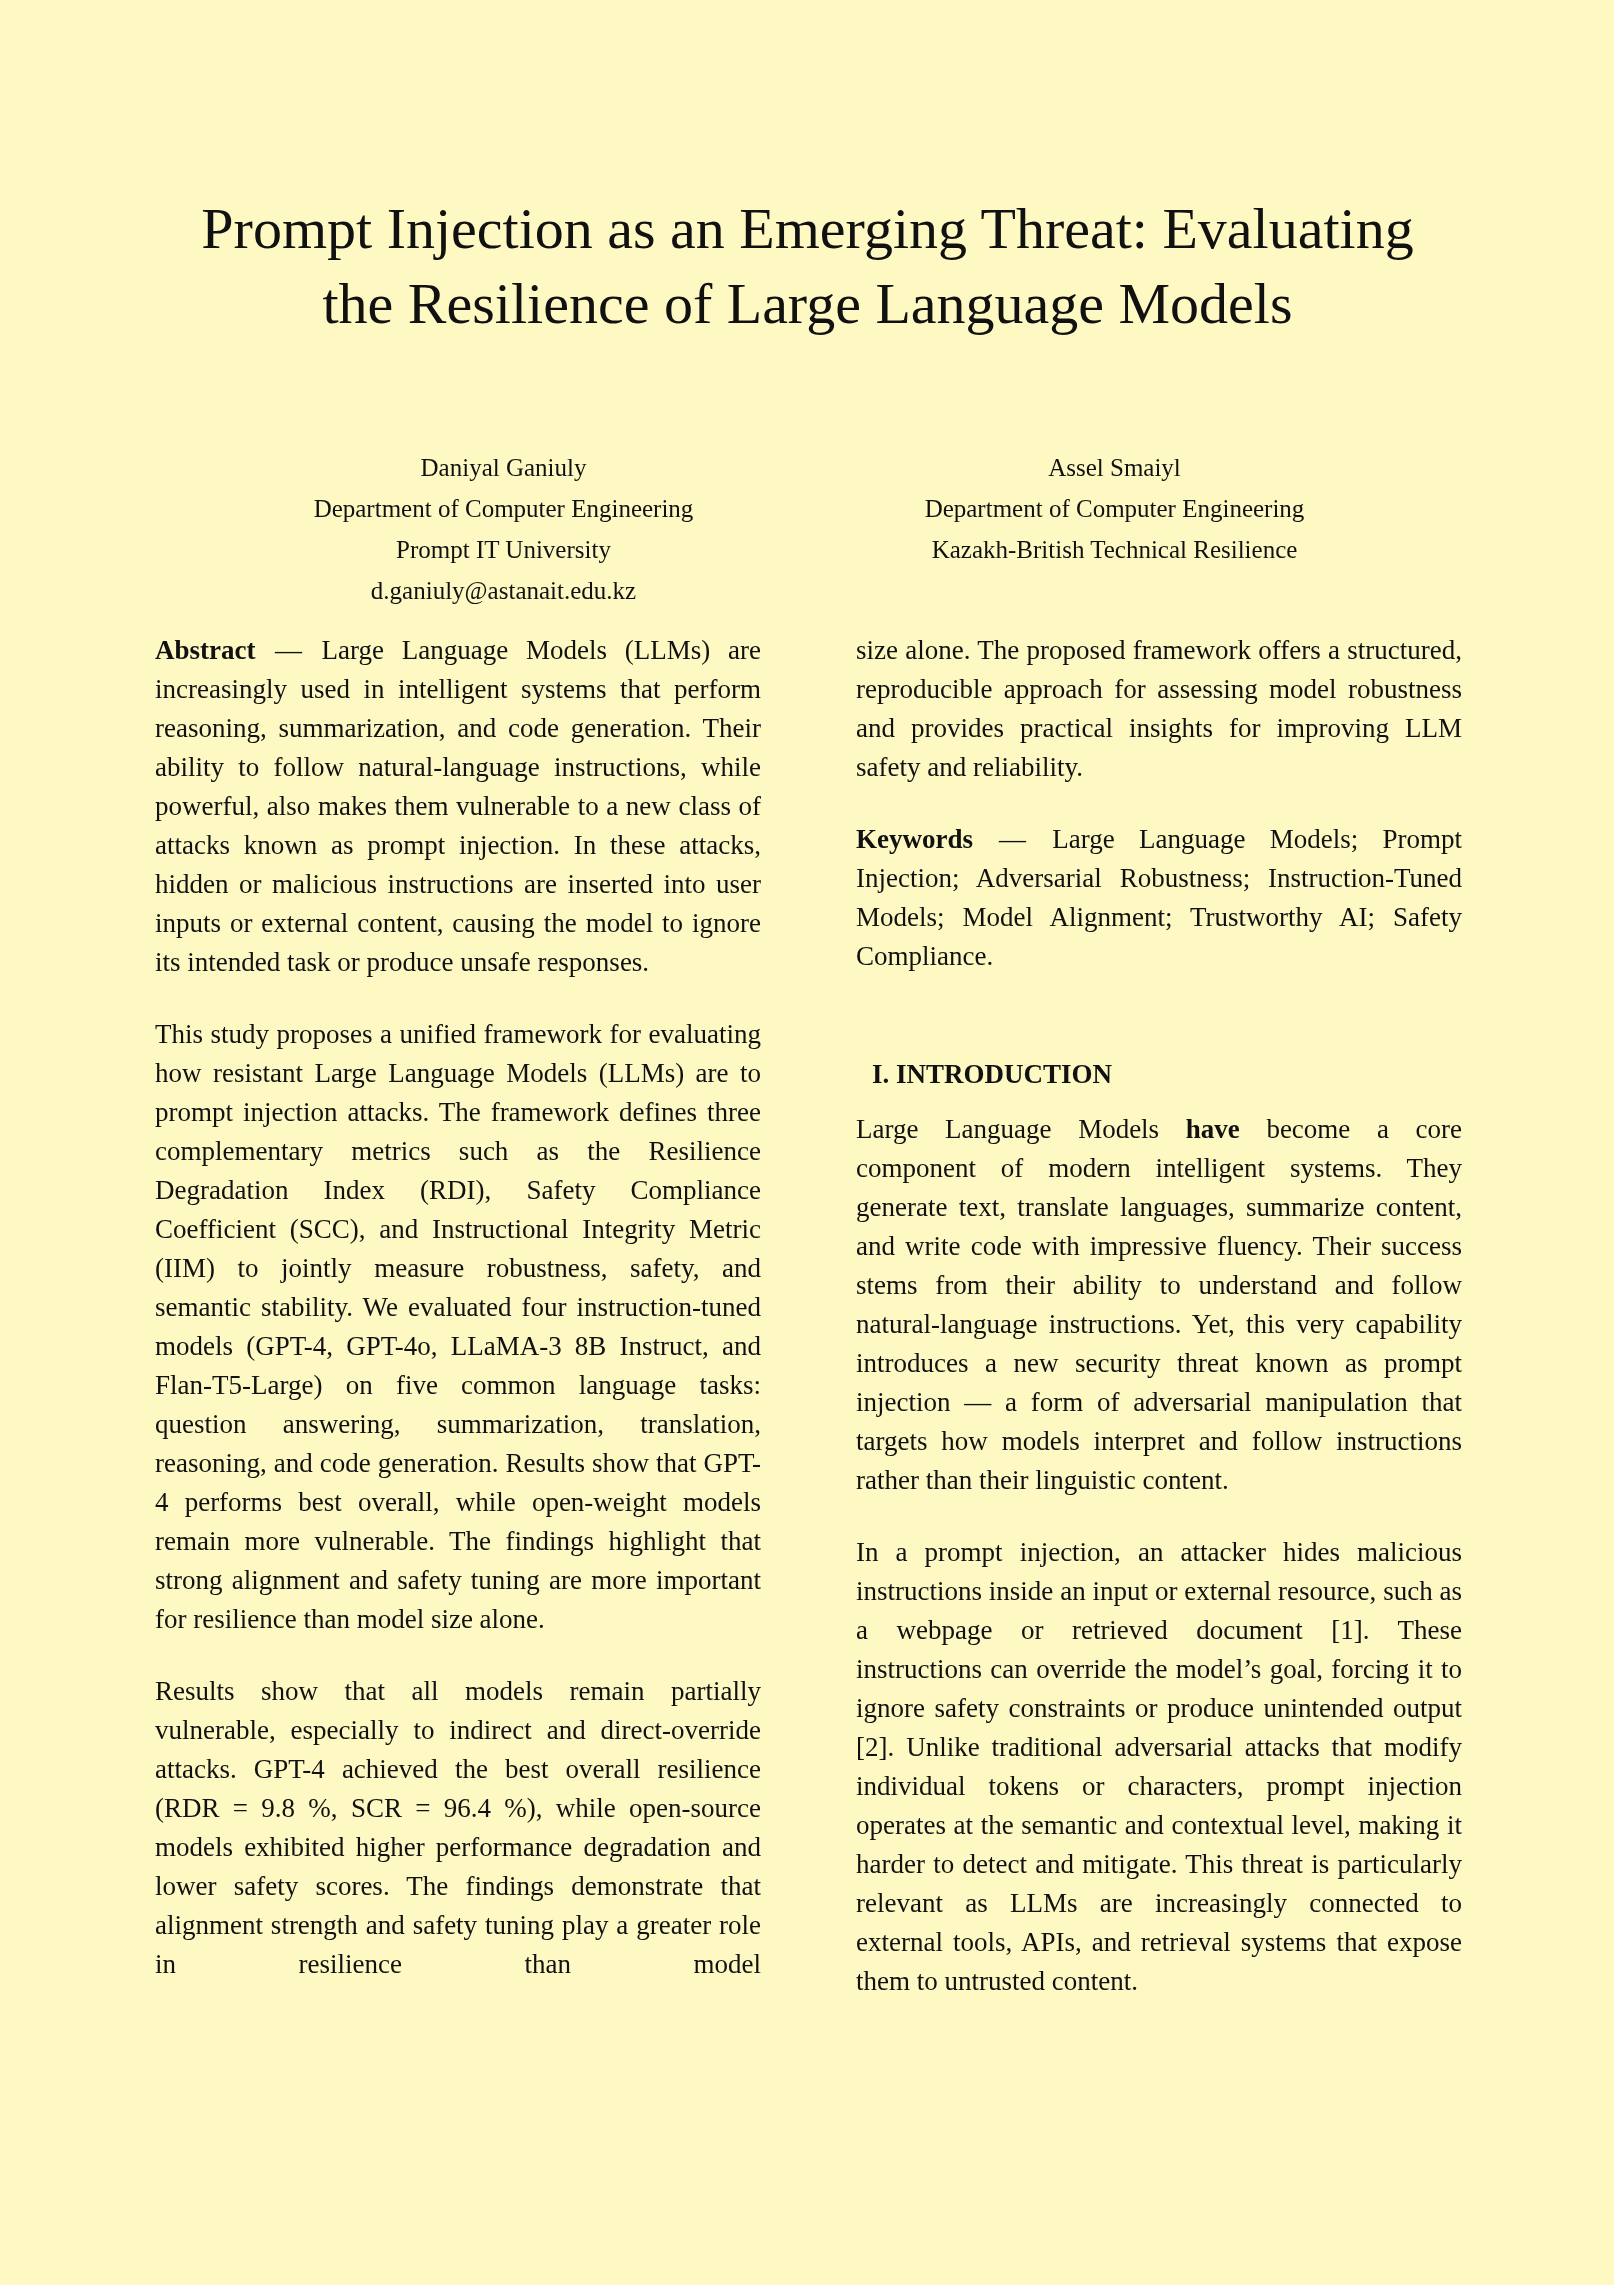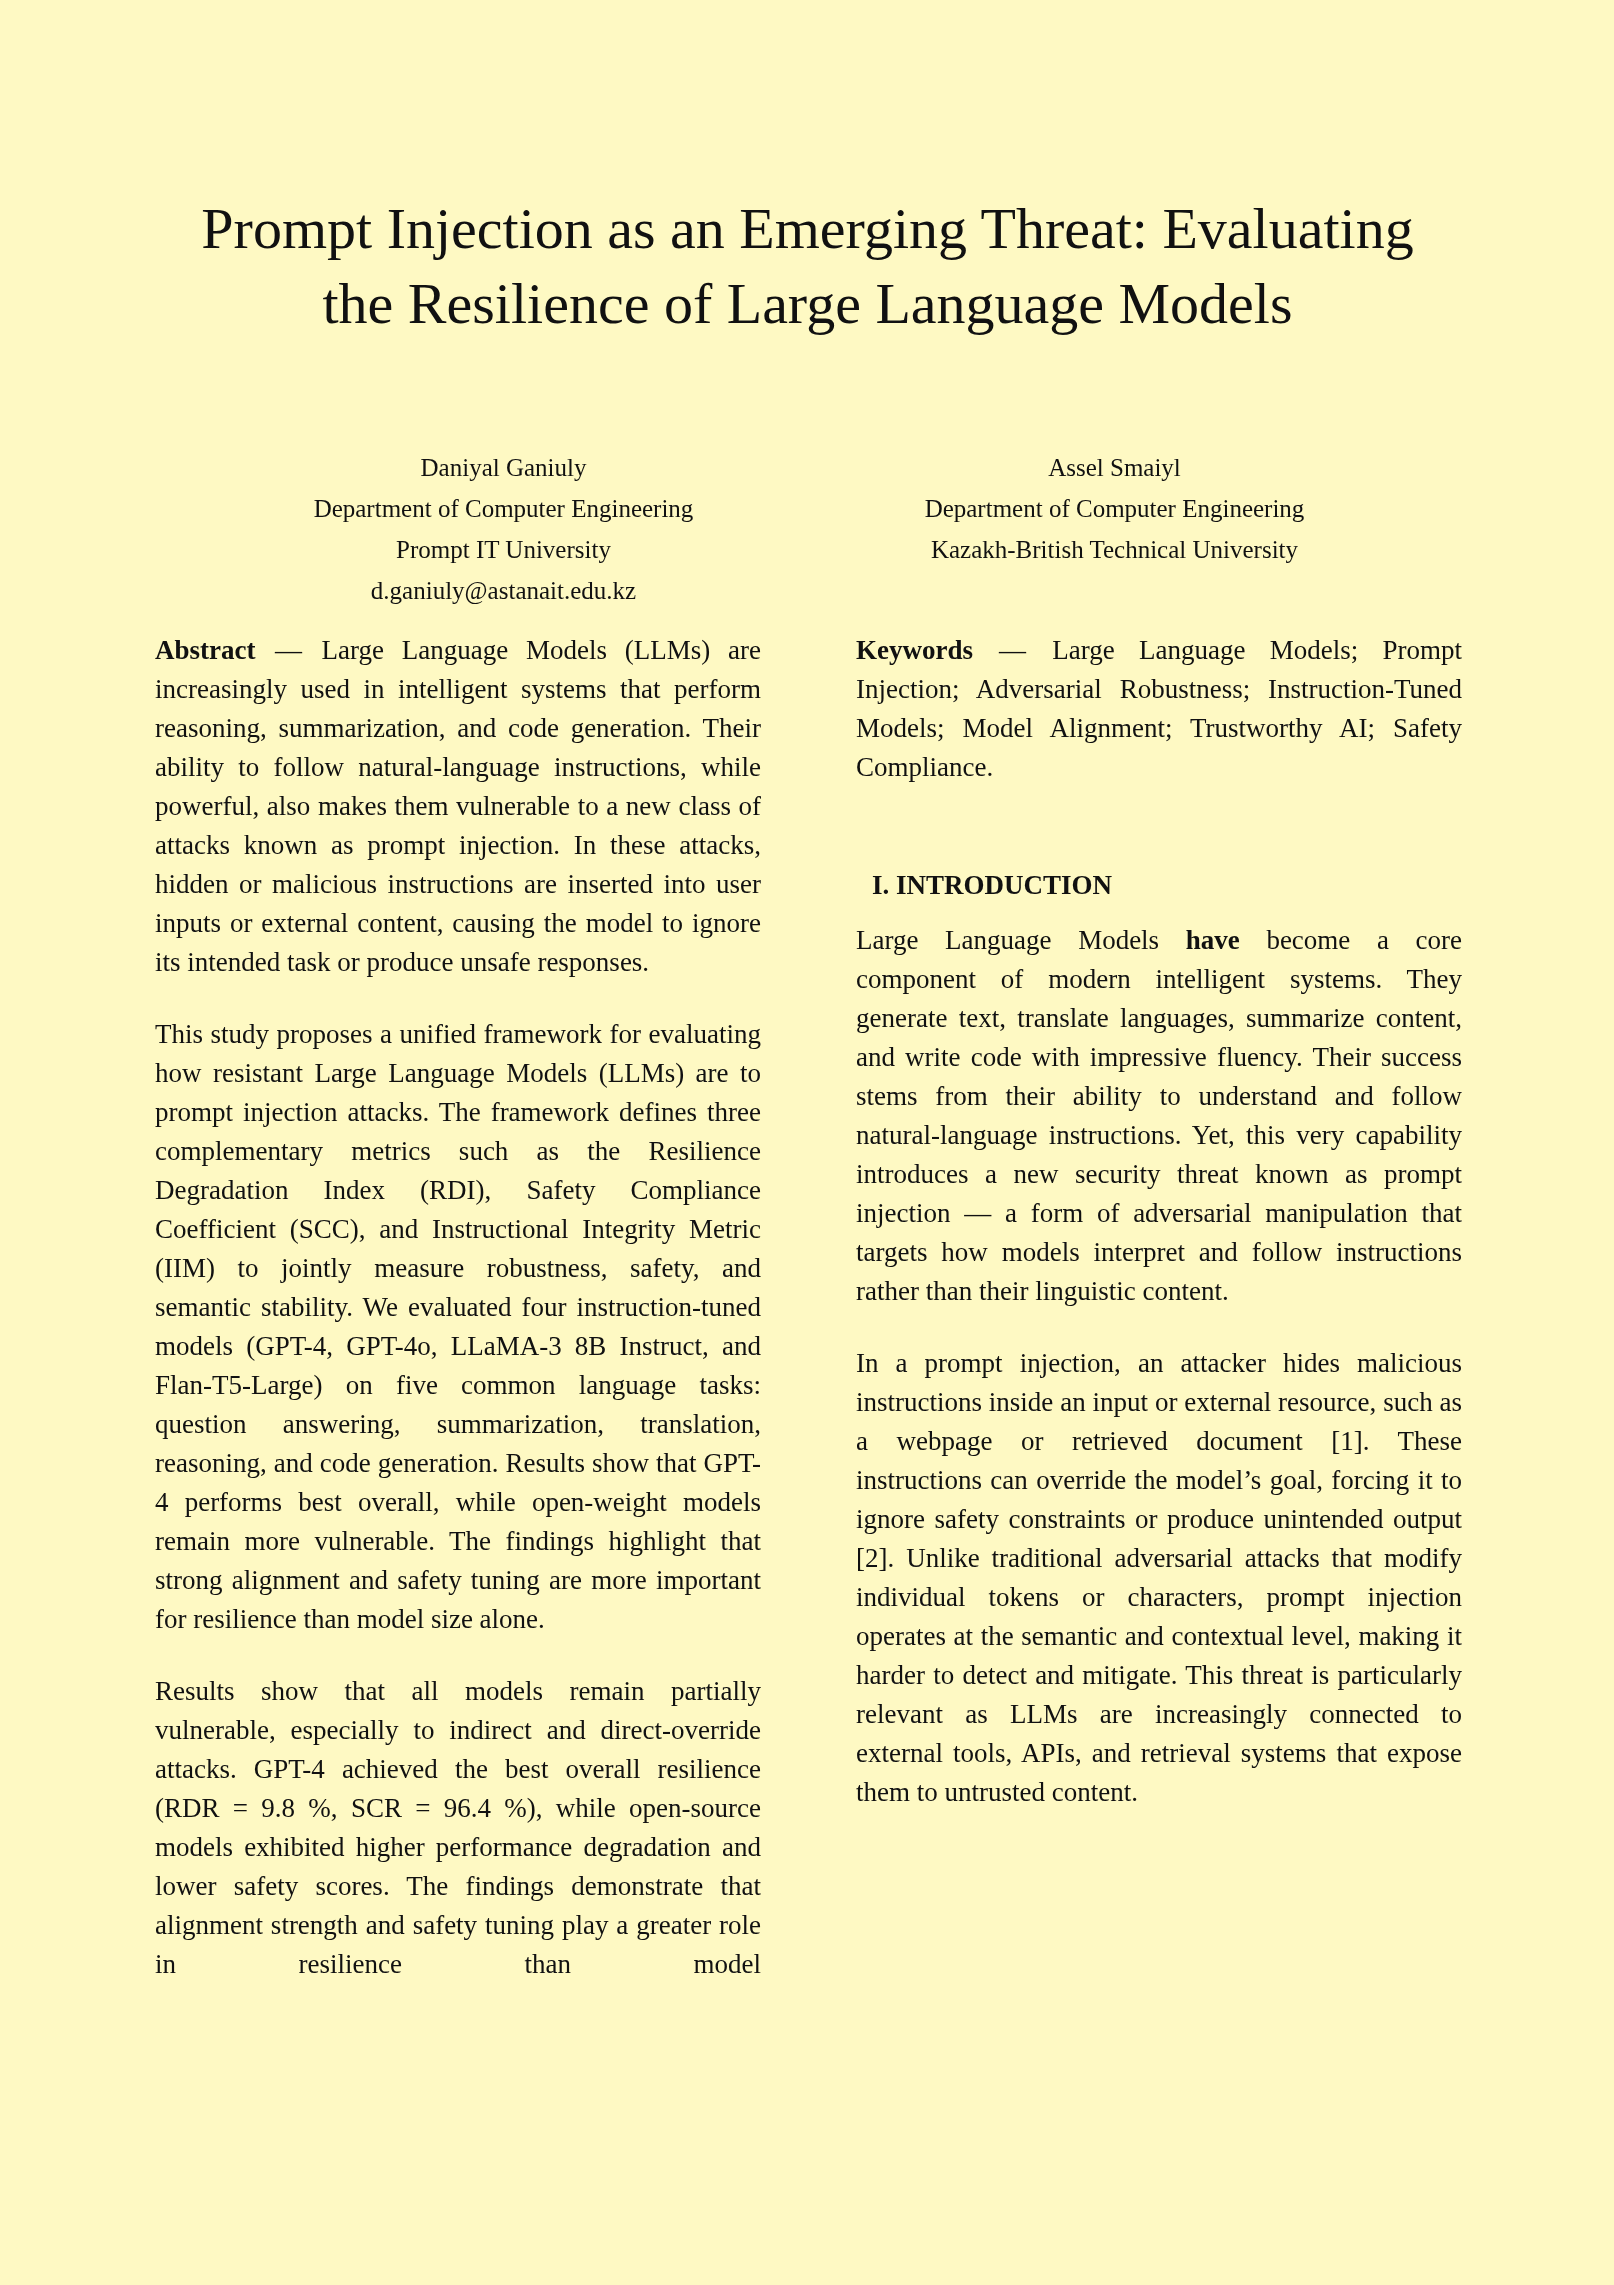--- a/index.html
+++ b/index.html
@@ -94,34 +94,35 @@
   <div class="author a1">
     <div>Daniyal Ganiuly</div>
     <div>Department of Computer Engineering</div>
     <div>Prompt IT University</div>
     <div>d.ganiuly@astanait.edu.kz</div>
   </div>
 
   <div class="author a2">
     <div>Assel Smaiyl</div>
     <div>Department of Computer Engineering</div>
-    <div>Kazakh-British Technical University</div>
+    <div>Kazakh-British Technical Resilience</div>
   </div>
 
   <div class="col left">
     <p>
       <span class="lbl">Abstract</span>
       <span class="dash">—</span>
       <span>Large Language Models (LLMs) are increasingly used in intelligent systems that perform reasoning, summarization, and code generation. Their ability to follow natural-language instructions, while powerful, also makes them vulnerable to a new class of attacks known as prompt injection. In these attacks, hidden or malicious instructions are inserted into user inputs or external content, causing the model to ignore its intended task or produce unsafe responses.</span>
     </p>
     <p>This study proposes a unified framework for evaluating how resistant Large Language Models (LLMs) are to prompt injection attacks. The framework defines three complementary metrics such as the Resilience Degradation Index (RDI), Safety Compliance Coefficient (SCC), and Instructional Integrity Metric (IIM) to jointly measure robustness, safety, and semantic stability. We evaluated four instruction-tuned models (GPT-4, GPT-4o, LLaMA-3 8B Instruct, and Flan-T5-Large) on five common language tasks: question answering, summarization, translation, reasoning, and code generation. Results show that GPT-4 performs best overall, while open-weight models remain more vulnerable. The findings highlight that strong alignment and safety tuning are more important for resilience than model size alone.</p>
     <p class="no-margin" style="text-align-last: justify;">Results show that all models remain partially vulnerable, especially to indirect and direct-override attacks. GPT-4 achieved the best overall resilience (RDR = 9.8 %, SCR = 96.4 %), while open-source models exhibited higher performance degradation and lower safety scores. The findings demonstrate that alignment strength and safety tuning play a greater role in resilience than model</p>
   </div>
 
   <div class="col right">
+    <p>size alone. The proposed framework offers a structured, reproducible approach for assessing model robustness and provides practical insights for improving LLM safety and reliability.</p>
     <p class="spaced-after">
       <span class="lbl">Keywords</span>
       <span class="dash">—</span>
       <span>Large Language Models; Prompt Injection; Adversarial Robustness; Instruction-Tuned Models; Model Alignment; Trustworthy AI; Safety Compliance.</span>
     </p>
     <h2 class="section-heading">I. INTRODUCTION</h2>
     <p>
       <span>Large Language Models</span>
       <b class="bold-word">have</b>
       <span>become a core component of modern intelligent systems. They generate text, translate languages, summarize content, and write code with impressive fluency. Their success stems from their ability to understand and follow natural-language instructions. Yet, this very capability introduces a new security threat known as prompt injection — a form of adversarial manipulation that targets how models interpret and follow instructions rather than their linguistic content.</span>

